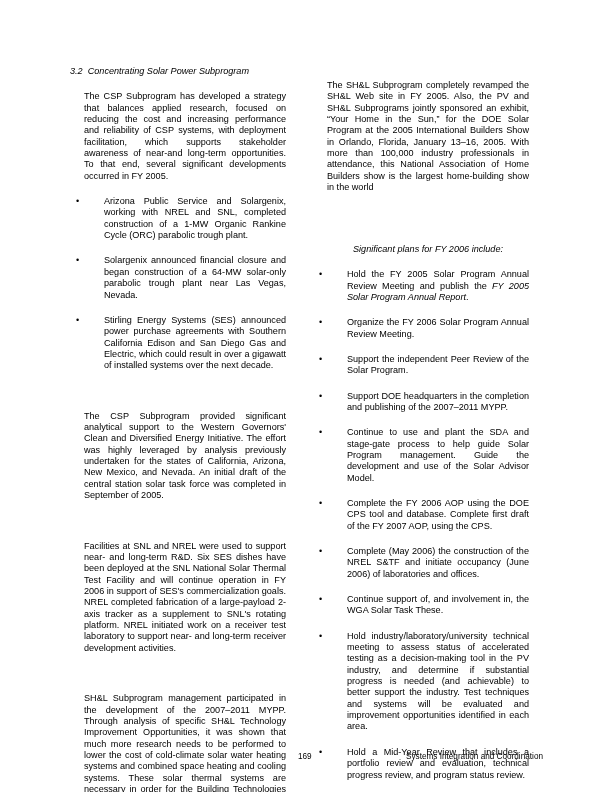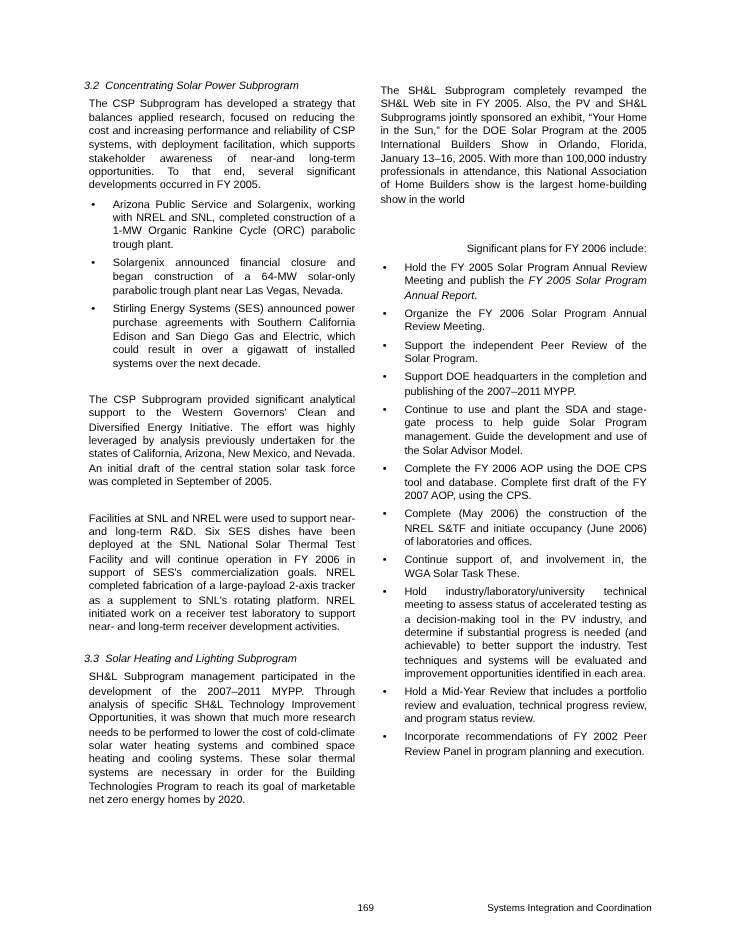--- a/index.html
+++ b/index.html
@@ -37,26 +37,27 @@
   }
   .para,
   .bullet-text,
   .heading-num,
   .heading-sub,
   .lead-in {
     font-size: 9.1px;
     line-height: 11.35px;
     text-align: justify;
     text-justify: inter-word;
-    margin: 4px;
+    margin: 14px;
     hyphens: none;
   }
   .para.last-nojustify,
   .lead-in {
-    text-align: right;
+    text-align: center;
+    font-style: italic;
   }
   .heading-sub {
     font-style: italic;
     text-align: left;
     margin: 0 0 0 0;
   }
   .heading-sub .hnum {
     font-style: italic;
   }
   .heading-sub .htitle {
@@ -143,23 +144,20 @@
       <div class="gap-md"></div>
 
       <p class="para">The CSP Subprogram provided significant analytical support to the Western Governors' Clean and Diversified Energy Initiative. The effort was highly leveraged by analysis previously undertaken for the states of California, Arizona, New Mexico, and Nevada. An initial draft of the central station solar task force was completed in September of 2005.</p>
 
       <div class="gap-md"></div>
 
       <p class="para">Facilities at SNL and NREL were used to support near- and long-term R&amp;D. Six SES dishes have been deployed at the SNL National Solar Thermal Test Facility and will continue operation in FY 2006 in support of SES's commercialization goals. NREL completed fabrication of a large-payload 2-axis tracker as a supplement to SNL's rotating platform. NREL initiated work on a receiver test laboratory to support near- and long-term receiver development activities.</p>
 
       <div class="gap-md"></div>
 
-      <div class="heading-sub">
-        <span class="hnum">3.3</span>&nbsp;&nbsp;<span class="htitle">Solar Heating and Lighting Subprogram</span>
-      </div>
 
       <p class="para">SH&amp;L Subprogram management participated in the development of the 2007–2011 MYPP. Through analysis of specific SH&amp;L Technology Improvement Opportunities, it was shown that much more research needs to be performed to lower the cost of cold-climate solar water heating systems and combined space heating and cooling systems.   These solar thermal systems are necessary in order for the Building Technologies Program to reach its goal of marketable net zero energy homes by 2020.</p>
 
     </div>
 
     <div class="col">
 
       <p class="para">The SH&amp;L Subprogram completely revamped the SH&amp;L Web site in FY 2005. Also, the PV and SH&amp;L Subprograms jointly sponsored an exhibit, “Your Home in the Sun,” for the DOE Solar Program at the 2005 International Builders Show in Orlando, Florida, January 13–16, 2005.  With more than 100,000 industry professionals in attendance, this National Association of Home Builders show is the largest home-building show in the world</p>
 
       <div class="gap-md"></div>

